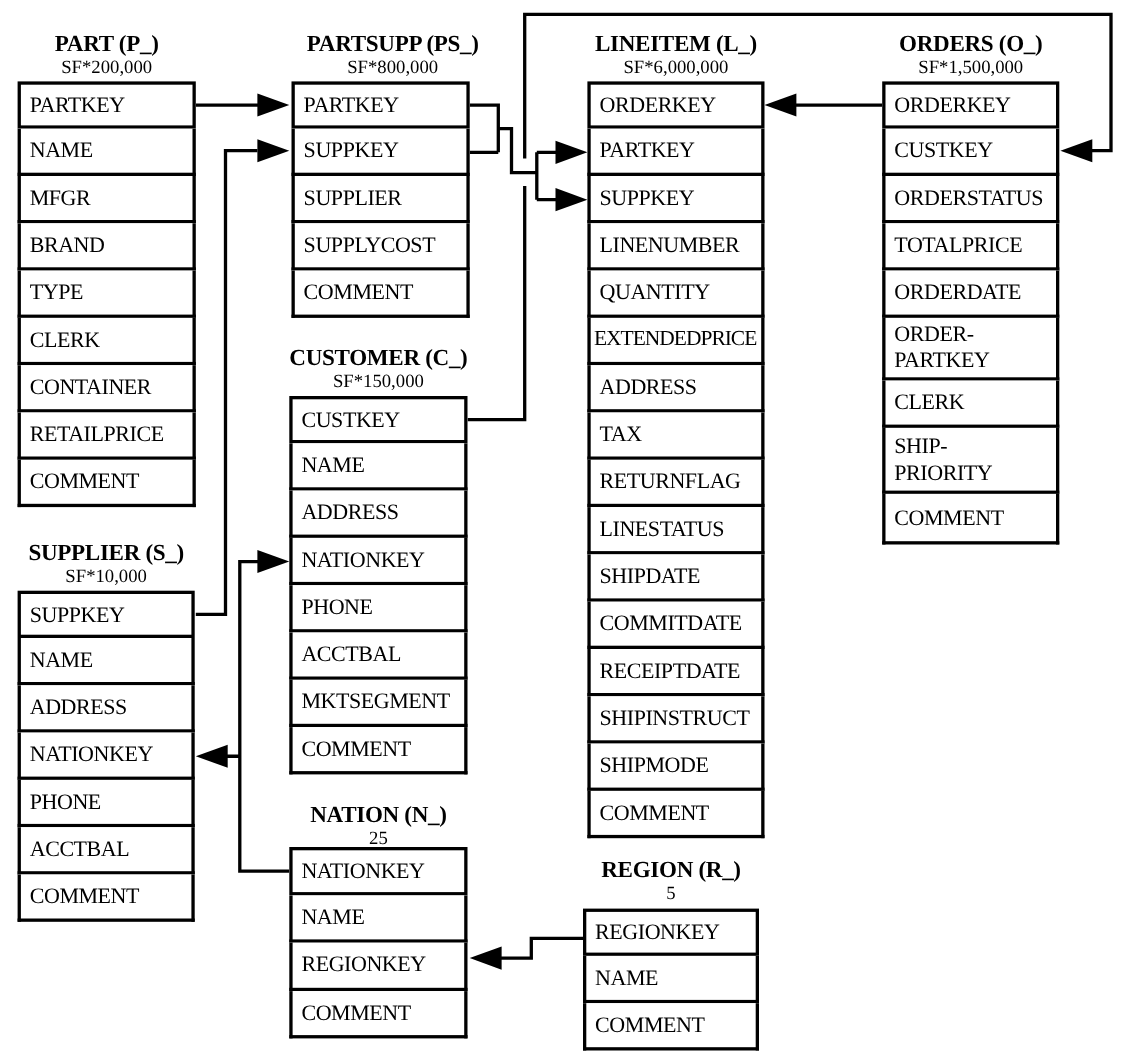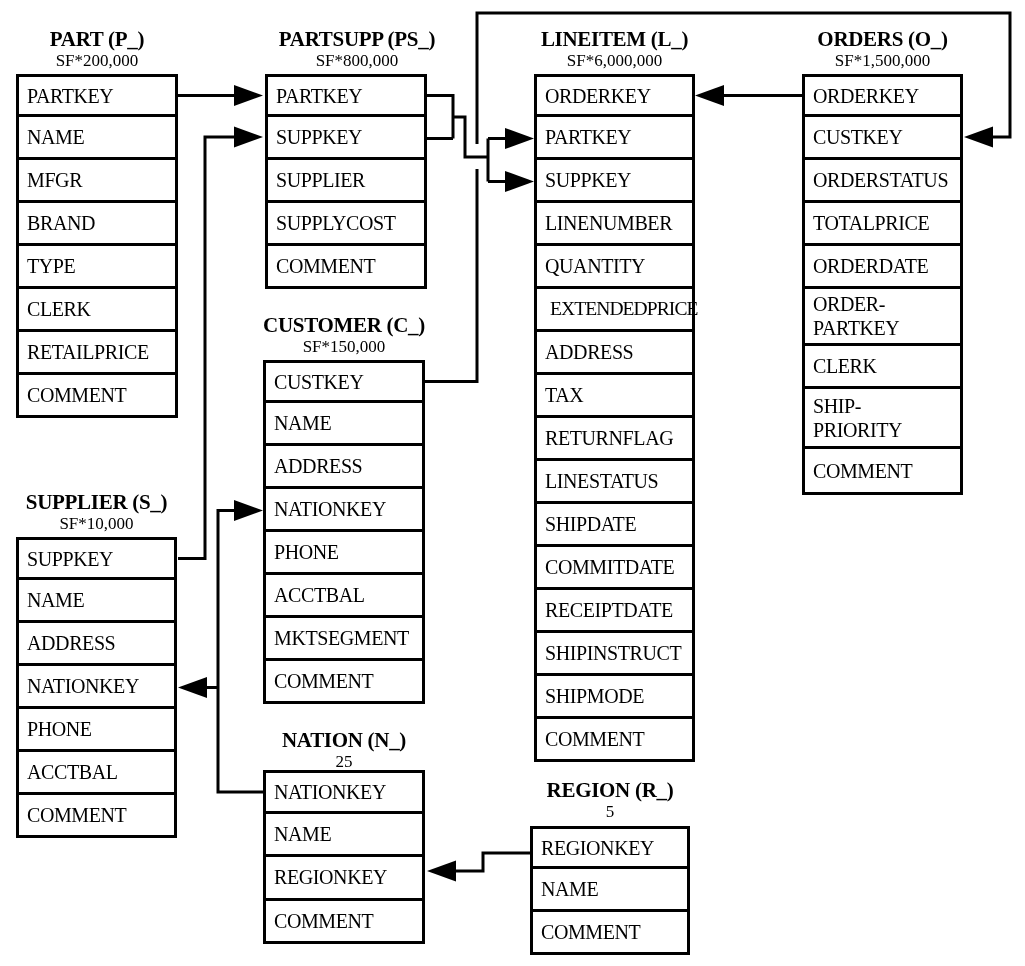--- a/index.html
+++ b/index.html
@@ -9,21 +9,21 @@
   .wires path,.wires line{stroke:#000;stroke-width:3;fill:none;}
   .wires polygon{fill:#000;stroke:none;}
   .thead{position:absolute;text-align:center;}
   .thead .t{font-weight:bold;font-size:21px;line-height:24px;letter-spacing:-0.3px;}
   .thead .c{font-size:17px;line-height:20px;}
   .tbl{position:absolute;}
   .row{height:43px;box-sizing:border-box;border:3px solid #000;border-top:none;
        background:#fff;display:flex;align-items:center;padding-left:8px;
        font-size:20px;line-height:24px;letter-spacing:-0.4px;white-space:pre-line;}
   .row.first{border-top:3px solid #000;}
-  .row.tight{padding-left:13px;letter-spacing:-0.9px;font-size:19.5px;}
+  .row.tight{padding-left:3px;letter-spacing:-0.9px;font-size:19.5px;}
 </style>
 </head>
 <body>
 
 <div class="stage">
 
   <svg class="wires" width="1025" height="966" viewBox="0 0 1025 966">
 
     <g>
       <line x1="178" y1="95.5" x2="236" y2="95.5"></line>
@@ -67,20 +67,21 @@
     <div class="t">PART (P_)</div>
     <div class="c">SF*200,000</div>
   </div>
   <div class="tbl" style="left:16px;top:74px;width:162px">
     <div class="row first">PARTKEY</div>
     <div class="row">NAME</div>
     <div class="row">MFGR</div>
     <div class="row">BRAND</div>
     <div class="row">TYPE</div>
     <div class="row">CLERK</div>
+    <div class="row">CONTAINER</div>
     <div class="row">RETAILPRICE</div>
     <div class="row">COMMENT</div>
   </div>
 
   <div class="thead" style="left:276px;top:27px;width:162px">
     <div class="t">PARTSUPP (PS_)</div>
     <div class="c">SF*800,000</div>
   </div>
   <div class="tbl" style="left:265px;top:74px;width:162px">
     <div class="row first">PARTKEY</div>

